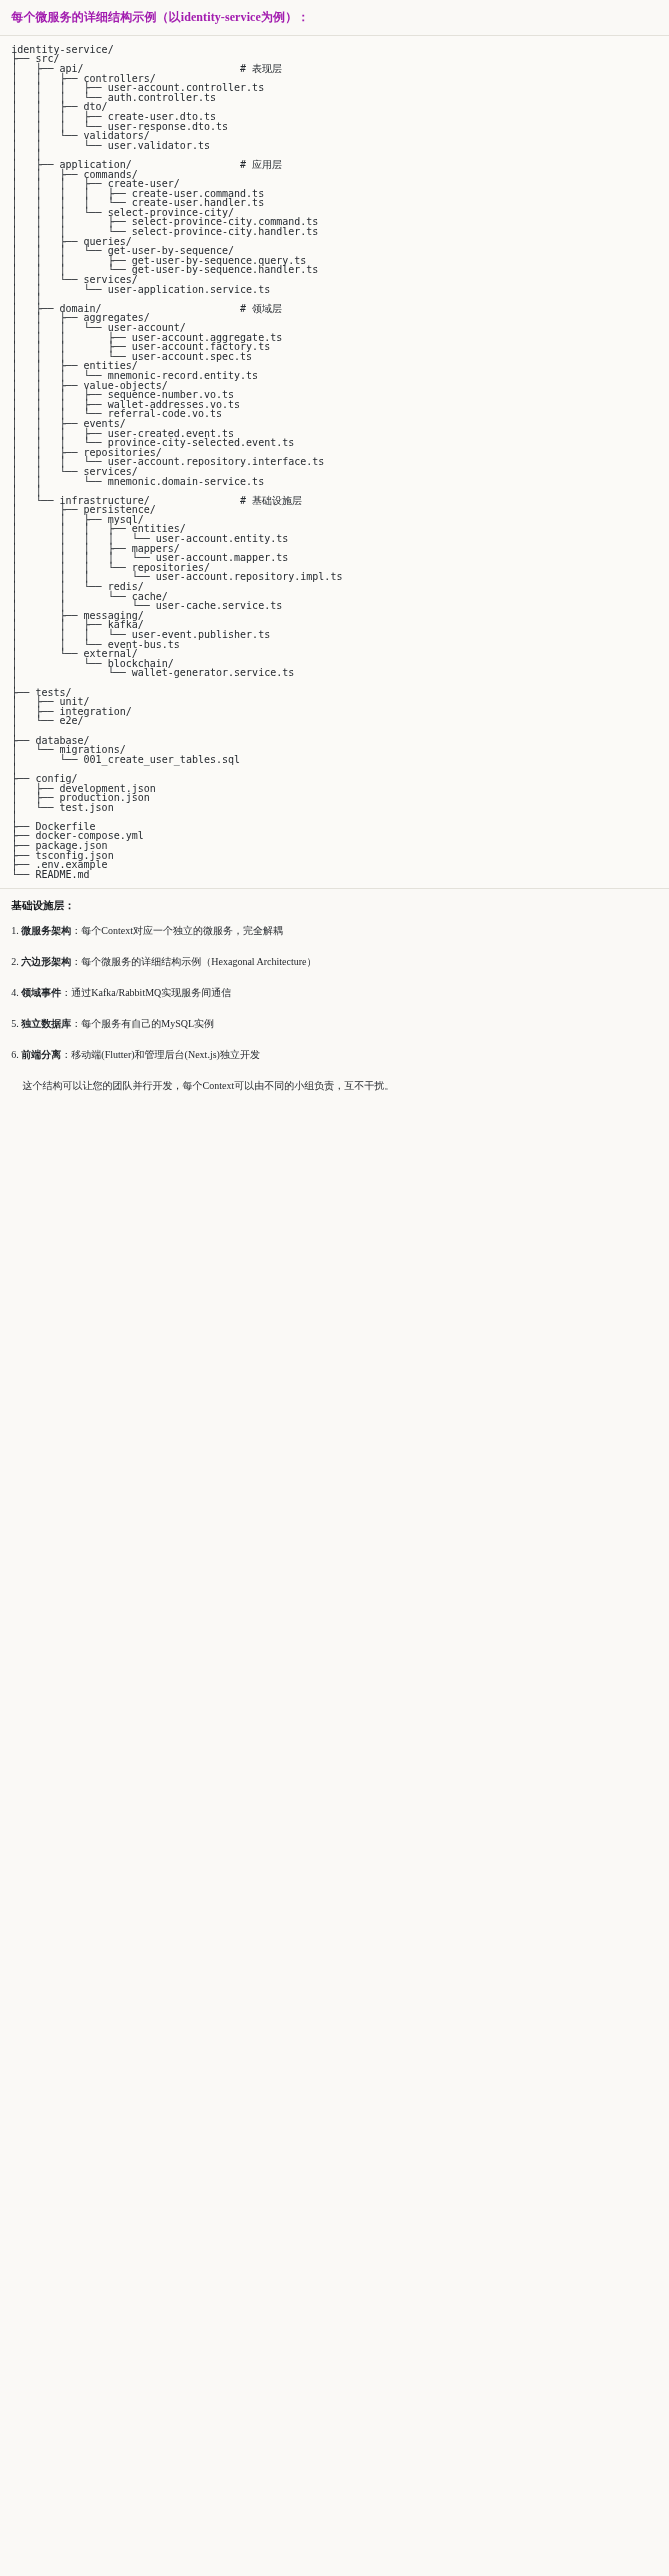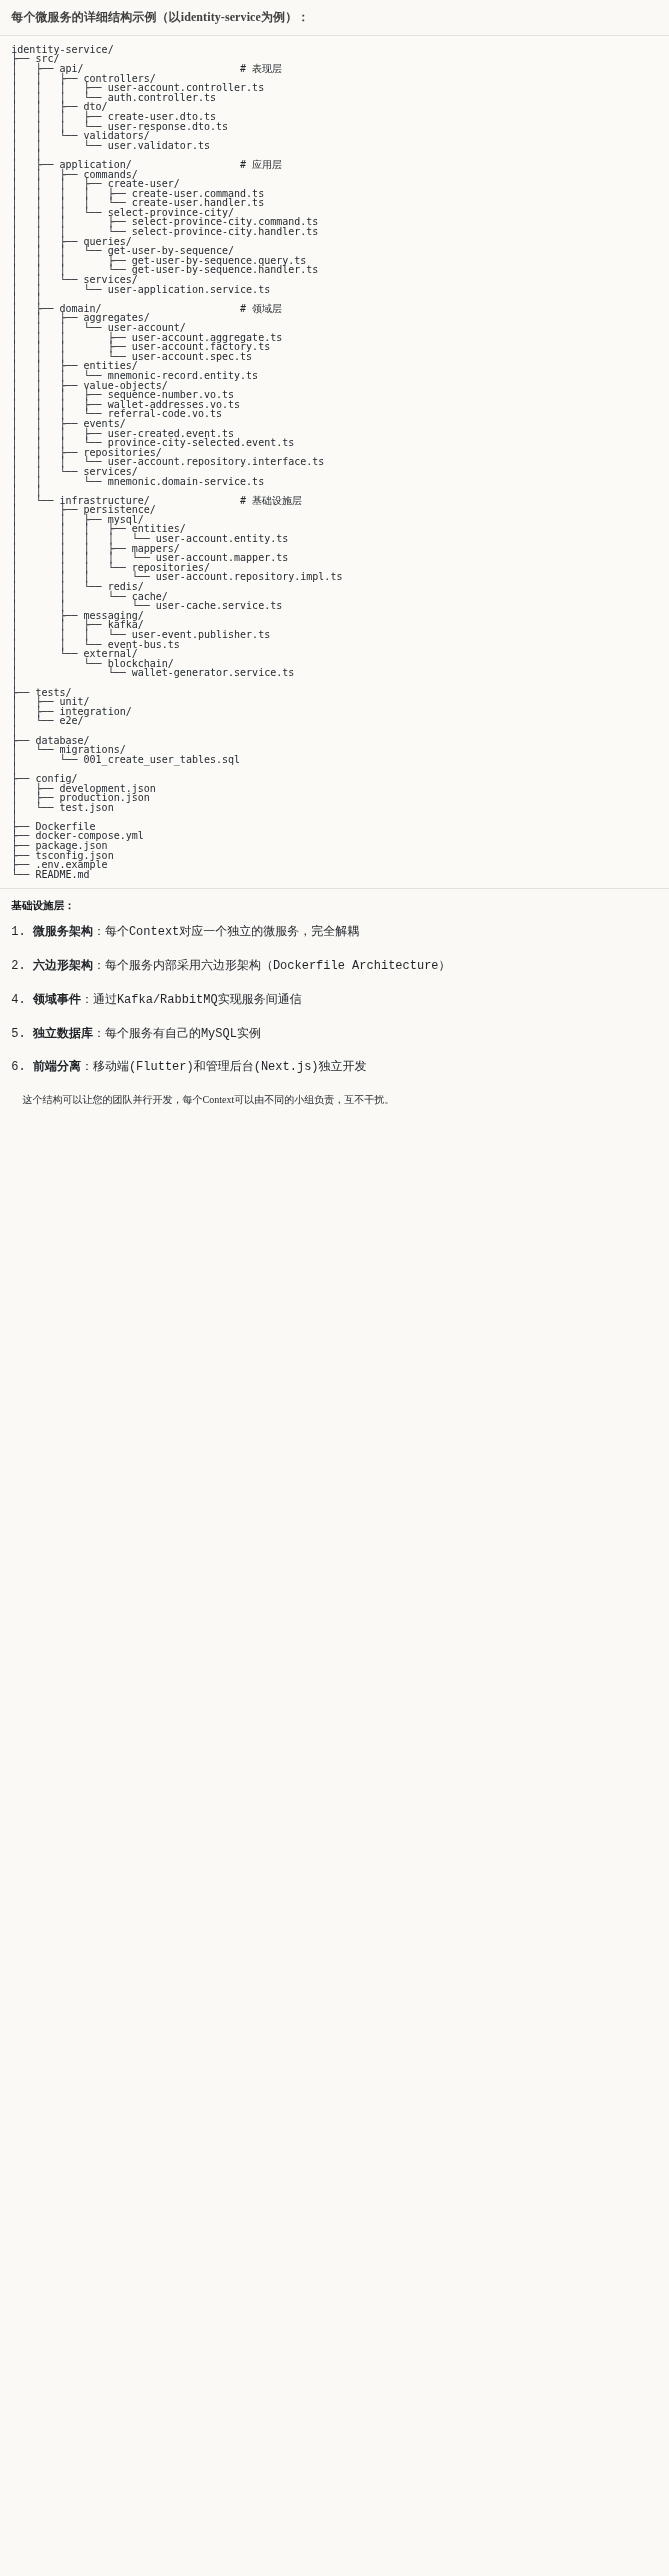--- a/index.html
+++ b/index.html
@@ -27,21 +27,21 @@
     border-bottom: 0.6px solid #e3e1da;
     background: #faf9f6;
   }
   .doc-title {
     margin: 0;
     font-family: "Liberation Serif", "DejaVu Serif", serif;
     font-weight: bold;
     font-size: 12px;
     line-height: 1.35;
     letter-spacing: 0.1px;
-    color: #404040;
+    color: #a21caf;
   }
 
   
   .code-block {
     box-sizing: border-box;
     background: #fbfaf7;
     padding: 8.8px 11.3px 8.8px 11.3px;
     border-bottom: 0.6px solid #e3e1da;
     overflow: hidden;
   }
@@ -71,25 +71,24 @@
     font-size: 10.6px;
     line-height: 1.3;
     color: #16191d;
   }
   ol.note-list {
     margin: 0;
     padding: 0;
     list-style: none;
   }
   ol.note-list li {
-    font-size: 12px;
+    font-size: 10px;
     line-height: 1.4;
     margin: 0 0 17px 0;
     color: #1f2328;
-    font-family: Liberation Mono, monospace;
   }
   ol.note-list li .num {
     display: inline;
   }
   ol.note-list li .strong {
     font-weight: bold;
   }
   .closing {
     margin: 5px 0 0 0;
     padding: 0 11.3px 8.8px 11.3px;
@@ -108,21 +107,21 @@
   </div>
 
   <div class="code-block">
     <pre class="tree"><span class="ln">identity-service/</span><span class="ln">├── src/</span><span class="ln">│   ├── api/                          # 表现层</span><span class="ln">│   │   ├── controllers/</span><span class="ln">│   │   │   ├── user-account.controller.ts</span><span class="ln">│   │   │   └── auth.controller.ts</span><span class="ln">│   │   ├── dto/</span><span class="ln">│   │   │   ├── create-user.dto.ts</span><span class="ln">│   │   │   └── user-response.dto.ts</span><span class="ln">│   │   └── validators/</span><span class="ln">│   │       └── user.validator.ts</span><span class="ln">│   │</span><span class="ln">│   ├── application/                  # 应用层</span><span class="ln">│   │   ├── commands/</span><span class="ln">│   │   │   ├── create-user/</span><span class="ln">│   │   │   │   ├── create-user.command.ts</span><span class="ln">│   │   │   │   └── create-user.handler.ts</span><span class="ln">│   │   │   └── select-province-city/</span><span class="ln">│   │   │       ├── select-province-city.command.ts</span><span class="ln">│   │   │       └── select-province-city.handler.ts</span><span class="ln">│   │   ├── queries/</span><span class="ln">│   │   │   └── get-user-by-sequence/</span><span class="ln">│   │   │       ├── get-user-by-sequence.query.ts</span><span class="ln">│   │   │       └── get-user-by-sequence.handler.ts</span><span class="ln">│   │   └── services/</span><span class="ln">│   │       └── user-application.service.ts</span><span class="ln">│   │</span><span class="ln">│   ├── domain/                       # 领域层</span><span class="ln">│   │   ├── aggregates/</span><span class="ln">│   │   │   └── user-account/</span><span class="ln">│   │   │       ├── user-account.aggregate.ts</span><span class="ln">│   │   │       ├── user-account.factory.ts</span><span class="ln">│   │   │       └── user-account.spec.ts</span><span class="ln">│   │   ├── entities/</span><span class="ln">│   │   │   └── mnemonic-record.entity.ts</span><span class="ln">│   │   ├── value-objects/</span><span class="ln">│   │   │   ├── sequence-number.vo.ts</span><span class="ln">│   │   │   ├── wallet-addresses.vo.ts</span><span class="ln">│   │   │   └── referral-code.vo.ts</span><span class="ln">│   │   ├── events/</span><span class="ln">│   │   │   ├── user-created.event.ts</span><span class="ln">│   │   │   └── province-city-selected.event.ts</span><span class="ln">│   │   ├── repositories/</span><span class="ln">│   │   │   └── user-account.repository.interface.ts</span><span class="ln">│   │   └── services/</span><span class="ln">│   │       └── mnemonic.domain-service.ts</span><span class="ln">│   │</span><span class="ln">│   └── infrastructure/               # 基础设施层</span><span class="ln">│       ├── persistence/</span><span class="ln">│       │   ├── mysql/</span><span class="ln">│       │   │   ├── entities/</span><span class="ln">│       │   │   │   └── user-account.entity.ts</span><span class="ln">│       │   │   ├── mappers/</span><span class="ln">│       │   │   │   └── user-account.mapper.ts</span><span class="ln">│       │   │   └── repositories/</span><span class="ln">│       │   │       └── user-account.repository.impl.ts</span><span class="ln">│       │   └── redis/</span><span class="ln">│       │       └── cache/</span><span class="ln">│       │           └── user-cache.service.ts</span><span class="ln">│       ├── messaging/</span><span class="ln">│       │   ├── kafka/</span><span class="ln">│       │   │   └── user-event.publisher.ts</span><span class="ln">│       │   └── event-bus.ts</span><span class="ln">│       └── external/</span><span class="ln">│           └── blockchain/</span><span class="ln">│               └── wallet-generator.service.ts</span><span class="ln">│</span><span class="ln">├── tests/</span><span class="ln">│   ├── unit/</span><span class="ln">│   ├── integration/</span><span class="ln">│   └── e2e/</span><span class="ln">│</span><span class="ln">├── database/</span><span class="ln">│   └── migrations/</span><span class="ln">│       └── 001_create_user_tables.sql</span><span class="ln">│</span><span class="ln">├── config/</span><span class="ln">│   ├── development.json</span><span class="ln">│   ├── production.json</span><span class="ln">│   └── test.json</span><span class="ln">│</span><span class="ln">├── Dockerfile</span><span class="ln">├── docker-compose.yml</span><span class="ln">├── package.json</span><span class="ln">├── tsconfig.json</span><span class="ln">├── .env.example</span><span class="ln">└── README.md</span></pre>
   </div>
 
   <div class="notes">
     <h2 class="notes-title">基础设施层：</h2>
     <ol class="note-list">
         <li><span class="num">1. </span><span class="strong">微服务架构</span><span>：</span><span>每个Context对应一个独立的微服务，完全解耦</span></li>
-        <li><span class="num">2. </span><span class="strong">六边形架构</span><span>：</span><span>每个服务内部采用六边形架构（Dockerfile Architecture）</span></li>
+        <li><span class="num">2. </span><span class="strong">六边形架构</span><span>：</span><span>每个微服务的详细结构示例（Hexagonal Architecture）</span></li>
         <li><span class="num">4. </span><span class="strong">领域事件</span><span>：</span><span>通过Kafka/RabbitMQ实现服务间通信</span></li>
         <li><span class="num">5. </span><span class="strong">独立数据库</span><span>：</span><span>每个服务有自己的MySQL实例</span></li>
         <li><span class="num">6. </span><span class="strong">前端分离</span><span>：</span><span>移动端(Flutter)和管理后台(Next.js)独立开发</span></li>
       </ol>
     <p class="closing">这个结构可以让您的团队并行开发，每个Context可以由不同的小组负责，互不干扰。</p>
   </div>
 
 </div>
 
 

